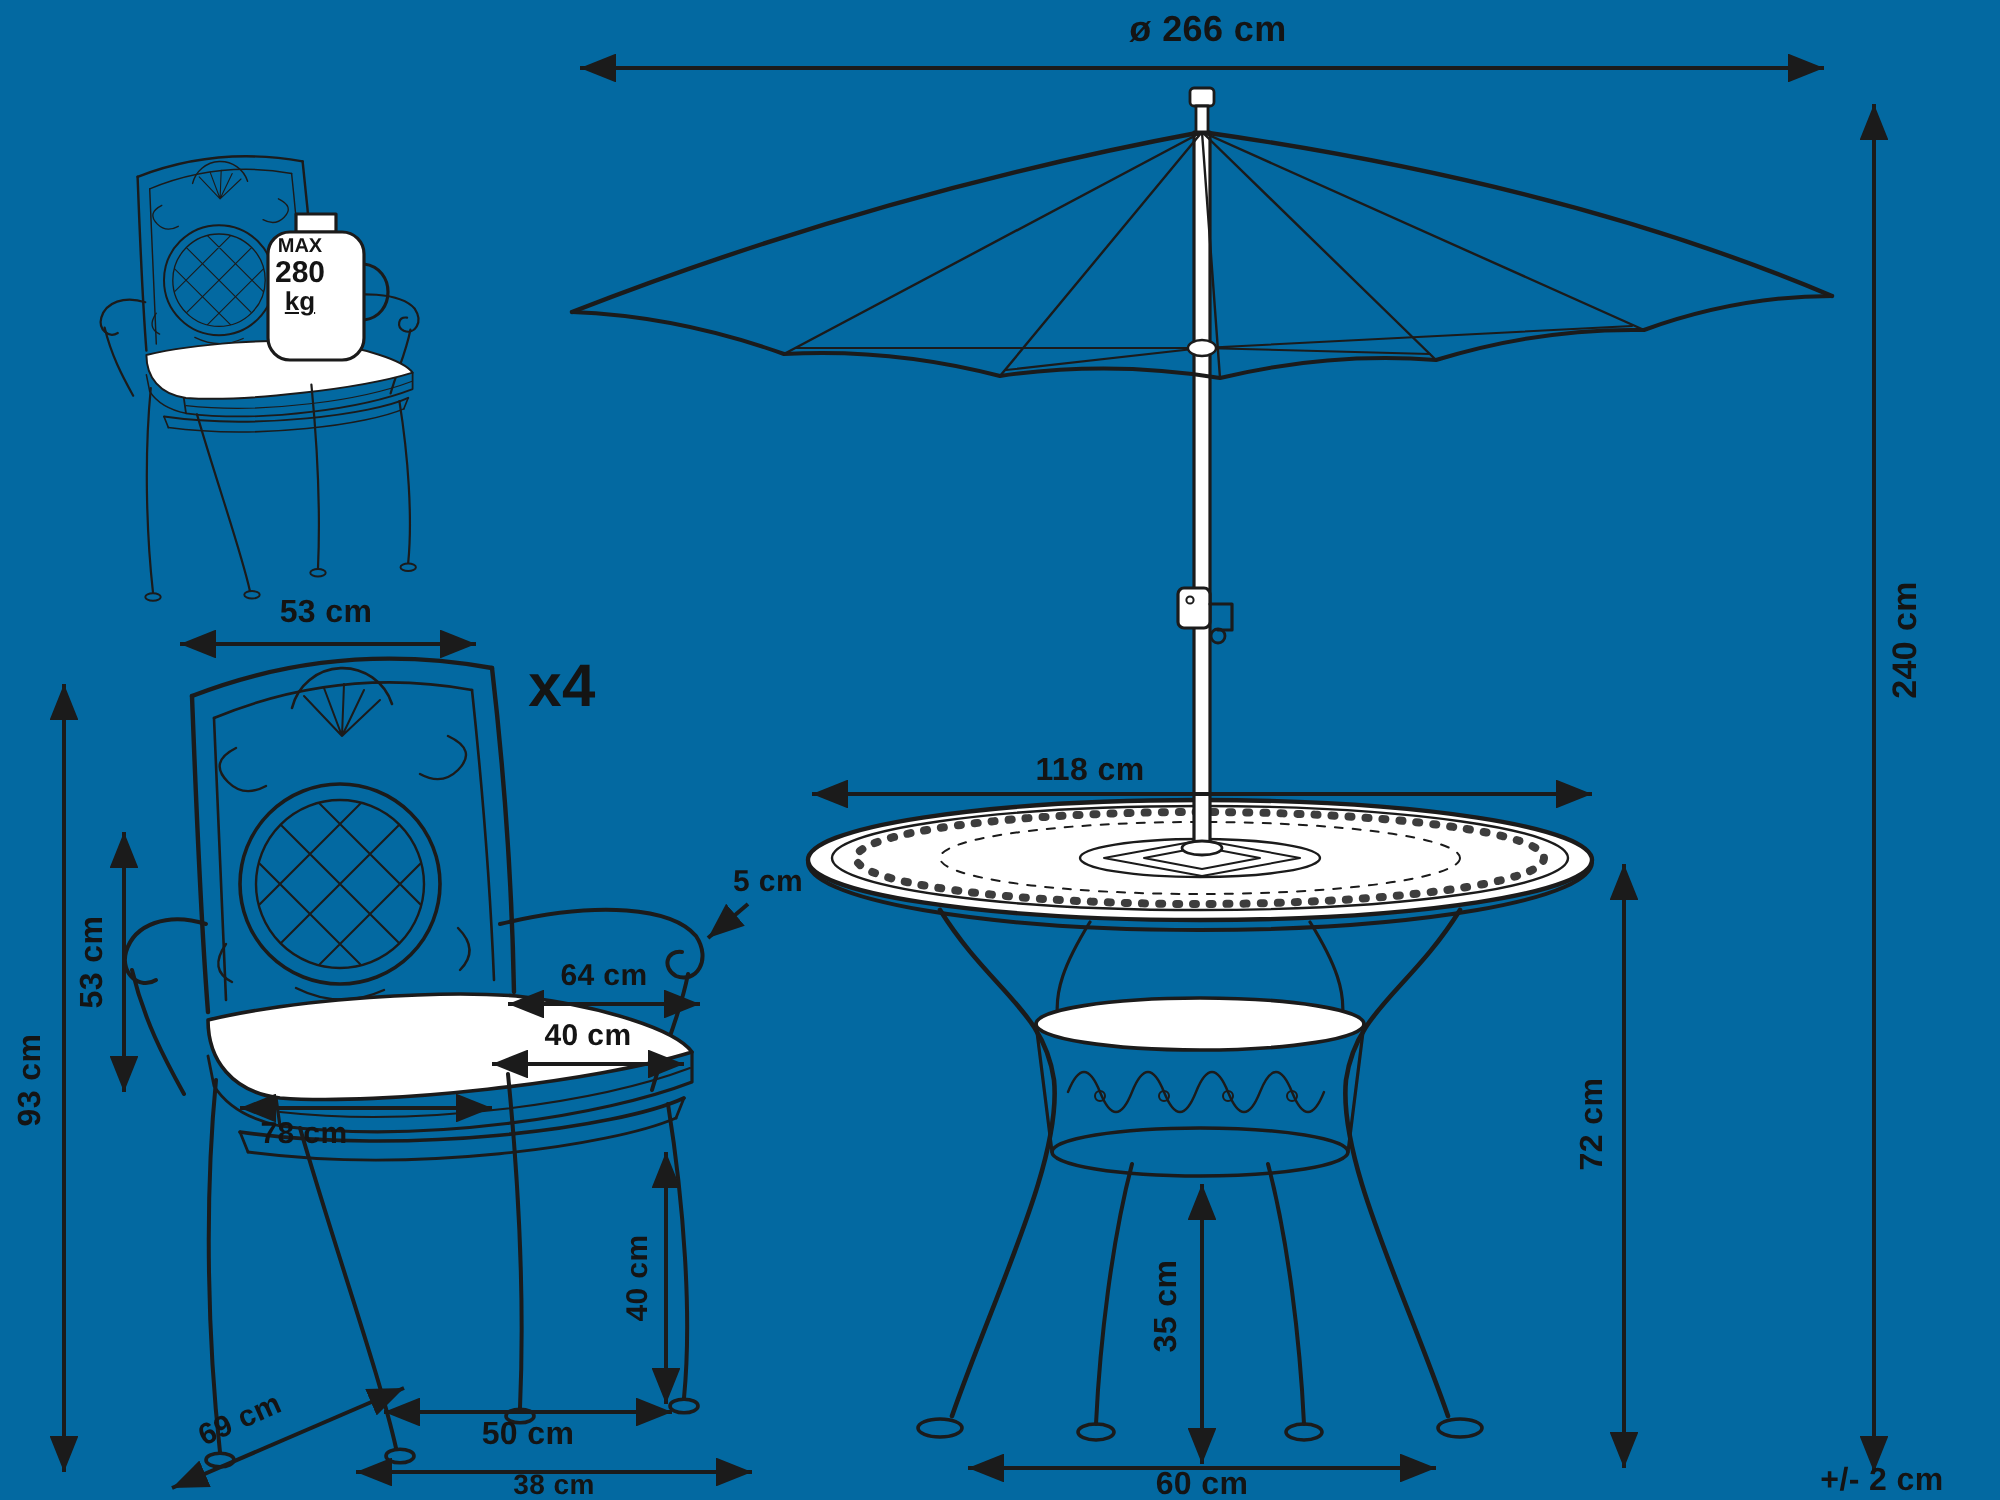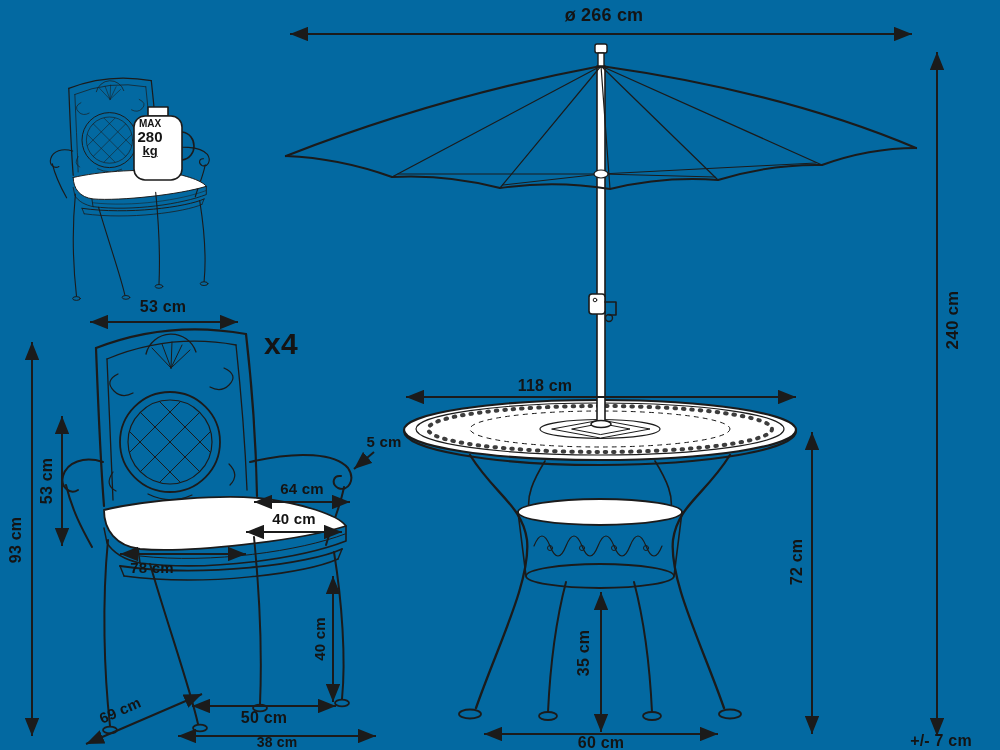--- a/index.html
+++ b/index.html
@@ -168,21 +168,21 @@
     <line x1="120" y1="554" x2="246" y2="554" marker-start="url(#ah)" marker-end="url(#ah)"></line>
     <line x1="333" y1="576" x2="333" y2="702" marker-start="url(#ah)" marker-end="url(#ah)"></line>
     <line x1="192" y1="706" x2="336" y2="706" marker-start="url(#ah)" marker-end="url(#ah)"></line>
     <line x1="178" y1="736" x2="376" y2="736" marker-start="url(#ah)" marker-end="url(#ah)"></line>
     <line x1="86" y1="744" x2="202" y2="694" marker-start="url(#ah)" marker-end="url(#ah)"></line>
   </g>
 </svg>
 
 <div class="lbl" style="left:604px;top:15px;font-size:18px">ø 266 cm</div>
 <div class="lbl vert" style="left:953px;top:320px;font-size:17px">240 cm</div>
-<div class="lbl" style="left:941px;top:741px;font-size:16px">+/- 7 cm</div>
+<div class="lbl" style="left:941px;top:741px;font-size:16px">+/- 2 cm</div>
 
 <div class="lbl" style="left:545px;top:386px;font-size:16px">118 cm</div>
 <div class="lbl vert" style="left:797px;top:562px;font-size:16px">72 cm</div>
 <div class="lbl vert" style="left:584px;top:653px;font-size:16px">35 cm</div>
 <div class="lbl" style="left:601px;top:743px;font-size:16px">60 cm</div>
 
 <div class="lbl" style="left:163px;top:307px;font-size:16px">53 cm</div>
 <div class="lbl qty" style="left:281px;top:344px;font-size:30px">x4</div>
 <div class="lbl vert" style="left:47px;top:481px;font-size:16px">53 cm</div>
 <div class="lbl vert" style="left:16px;top:540px;font-size:16px">93 cm</div>

